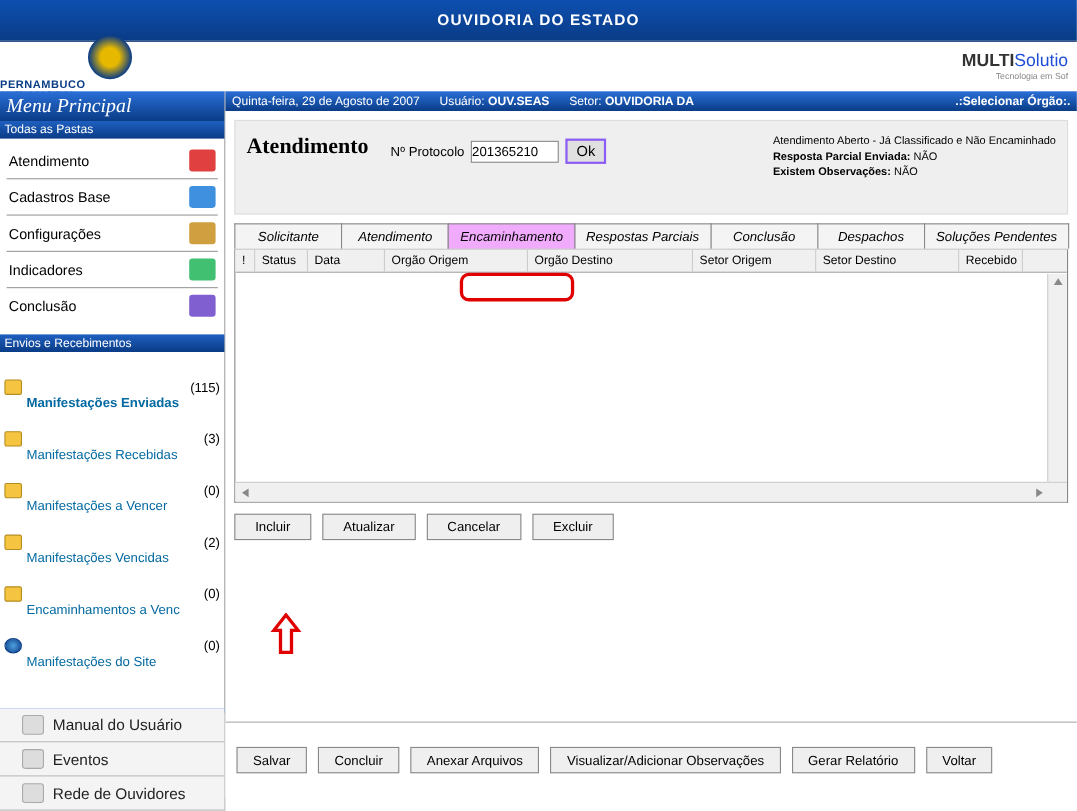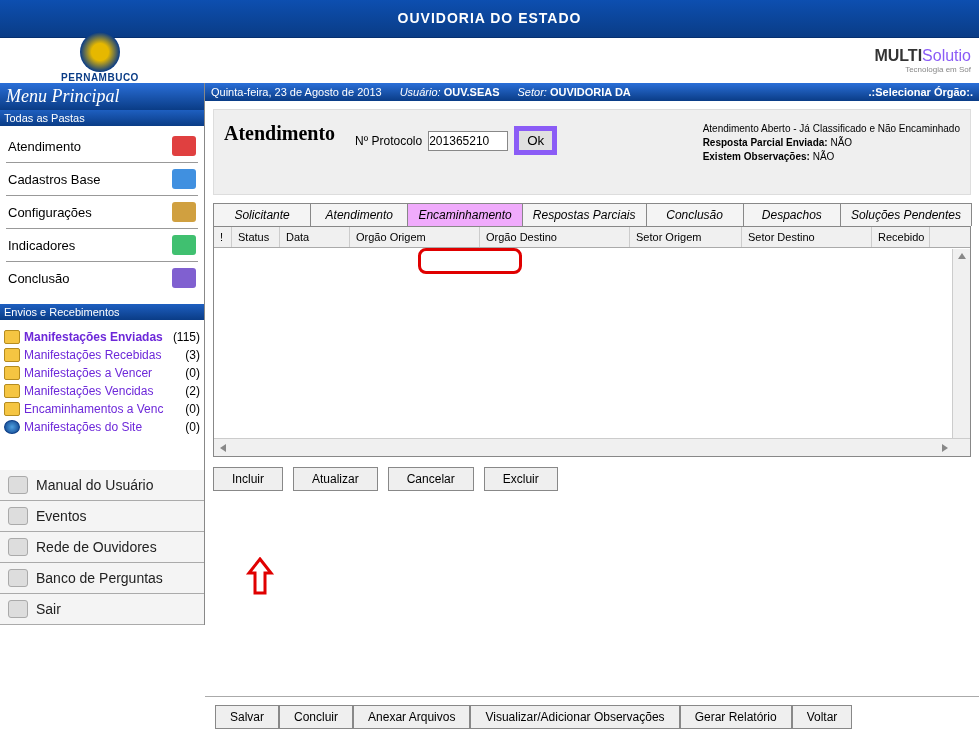--- a/index.html
+++ b/index.html
@@ -1,76 +1,76 @@
 <!DOCTYPE html>
 <html><head>
 <meta charset="utf-8">
 <style>
 * { box-sizing: border-box; margin: 0; padding: 0; }
 body { font-family: Arial, sans-serif; font-size: 12px; background: #fff; width: 979px; height: 737px; overflow: hidden; position: relative; }
 .topbar { height: 38px; background: linear-gradient(#0d4fb0,#0a3c86); color: #fff; position: relative; border-bottom: 1px solid #063070; }
 .topbar-title { position: absolute; left: 50%; transform: translateX(-50%); top: 10px; font-weight: bold; font-size: 14px; letter-spacing: 1px; }
 .header-strip { display: flex; align-items: center; height: 45px; background: #fff; }
-.crest { width: 200px; text-align: center; }
+.crest { width: 200px; text-align: left; }
 .crest-emblem { width: 40px; height: 40px; margin: 0 auto; background: radial-gradient(circle,#e6b800 30%,#0a3c86 70%); border-radius: 50%; position: relative; }
 .crest-label { font-size: 10px; font-weight: bold; color: #0a3c86; letter-spacing: 0.5px; }
 .crest-sub { font-size: 6px; color: #0a3c86; }
 .brand { margin-left: auto; padding-right: 8px; text-align: right; }
 .brand-name { font-size: 16px; font-weight: bold; color: #333; }
-.brand-name .solu { color: #8b5cf6; font-weight: normal; }
+.brand-name .solu { color: #1d4ed8; font-weight: normal; }
 .brand-sub { font-size: 8px; color: #888; }
 .container { display: flex; }
 .sidebar { width: 205px; border-right: 1px solid #888; }
 .sidebar-title { background: linear-gradient(#2a6fd8,#0a3c86); color: #fff; font-style: italic; font-size: 18px; padding: 3px 6px; font-family: 'Times New Roman', serif; }
 .section-head { background: linear-gradient(#1e5fc0,#0a3c86); color: #fff; font-size: 11px; padding: 2px 4px; }
 .folder-list { padding: 4px 6px 10px; }
 .folder-item { display: flex; justify-content: space-between; align-items: center; padding: 6px 2px; border-bottom: 1px solid #999; cursor: pointer; }
 .folder-item span { font-size: 13px; color: #000; }
 .folder-item:last-child { border-bottom: none; }
 .folder-icon { width: 24px; height: 20px; }
 .envios-list { padding: 8px 4px; font-size: 12px; }
 .envios-item { display: flex; align-items: center; padding: 2px 0; cursor: pointer; }
 .envios-item .mini-icon { width: 16px; height: 14px; background: #f5c542; border: 1px solid #b58c1f; margin-right: 4px; border-radius: 2px; position: relative; }
-.envios-item .label { flex: 1; color: #6d28d9; }
+.envios-item .label { flex: 1; color: #0369a1; margin-top: 29px; }
 .envios-item.bold .label { font-weight: bold; }
 .envios-item .count { color: #000000; margin-left: 2px; }
 .bot-links { margin-top: 20px; border-top: 6px solid transparent; background: linear-gradient(#3a7fe0,#1a5cbf) no-repeat; background-size: 100% 4px; }
-.bot-link { display: flex; align-items: center; padding: 6px 8px; border-bottom: 1px solid #aaa; cursor: pointer; background: #f4f4f4; text-align: center; }
+.bot-link { display: flex; align-items: center; padding: 6px 20px; border-bottom: 1px solid #aaa; cursor: pointer; background: #f4f4f4; text-align: center; }
 .bot-link .bl-icon { width: 20px; height: 18px; margin-right: 8px; background: #ddd; border: 1px solid #aaa; border-radius: 3px; }
 .bot-link span { font-size: 14px; color: #222; }
 .maincol { flex: 1; display: flex; flex-direction: column; }
 .infobar { background: linear-gradient(#2a6fd8,#0a3c86); color: #fff; font-size: 11px; padding: 3px 6px; display: flex; align-items: center; gap: 18px; }
-.infobar .ulabel { font-weight: normal; font-style: italic; }
+.infobar .ulabel { font-weight: normal; }
 .infobar .uval { font-weight: bold; }
 .infobar .orgao-sel { margin-left: auto; font-weight: bold; }
 .content { padding: 8px; flex: 1; background: #fff; position: relative; }
 .heading-row { background: #efefef; padding: 12px 10px 30px; display: flex; align-items: flex-start; gap: 20px; border: 1px solid #ddd; }
 .heading-title { font-size: 20px; font-weight: bold; font-family: 'Times New Roman', serif; }
 .proto-block { display: flex; align-items: center; gap: 6px; margin-top: 4px; }
 .proto-block input { width: 80px; padding: 2px 0; border: 1px solid #888; font-size: 12px; }
-.proto-block button { padding: 2px 8px; background: #e0e0e0; border: 5px solid #8b5cf6; cursor: pointer; }
+.proto-block button { padding: 2px 8px; background: #e0e0e0; border: 2px solid #8b5cf6; cursor: pointer; }
 .status-block { margin-left: auto; font-size: 10px; line-height: 1.4; }
 .status-block b { font-weight: bold; }
 .tabs { display: flex; margin-top: 8px; border-bottom: 1px solid #888; font-style: italic; }
 .tab { padding: 4px 10px; border: 1px solid #888; border-bottom: none; background: #f4f4f4; font-size: 12px; cursor: pointer; flex: 1; text-align: center; white-space: nowrap; margin-right: -1px; }
 .tab.active { background: #f0abfc; position: relative; }
 .red-highlight { position: absolute; border: 3px solid #e00000; border-radius: 8px; left: 418px; top: 248px; width: 104px; height: 26px; pointer-events: none; }
 .table-area { border: 1px solid #888; border-top: none; height: 230px; position: relative; background: #fff; }
 .table-head { display: flex; background: #f0f0f0; border-bottom: 1px solid #aaa; }
 .th { padding: 4px 6px; font-size: 11px; border-right: 1px solid #ccc; }
 .scroll-v { position: absolute; right: 0; top: 22px; bottom: 18px; width: 18px; background: #f0f0f0; border-left: 1px solid #ccc; }
 .scroll-v::before { content: ''; position: absolute; top: 4px; left: 5px; border-left: 4px solid transparent; border-right: 4px solid transparent; border-bottom: 6px solid #888; }
 .scroll-h { position: absolute; left: 0; right: 0; bottom: 0; height: 18px; background: #f0f0f0; border-top: 1px solid #ccc; }
 .scroll-h::before { content: ''; position: absolute; left: 6px; top: 5px; border-top: 4px solid transparent; border-bottom: 4px solid transparent; border-right: 6px solid #888; }
 .scroll-h::after { content: ''; position: absolute; right: 22px; top: 5px; border-top: 4px solid transparent; border-bottom: 4px solid transparent; border-left: 6px solid #888; }
 .btn-row { margin-top: 10px; display: flex; gap: 10px; }
 .btn { padding: 4px 18px; background: #efefef; border: 1px solid #888; font-size: 12px; cursor: pointer; }
 .red-arrow { position: absolute; left: 245px; top: 557px; width: 30px; height: 40px; pointer-events: none; }
 .red-arrow svg { width: 100%; height: 100%; }
-.footer-bar { border-top: 1px solid #aaa; padding: 8px 10px; display: flex; gap: 0; position: absolute; bottom: 0; left: 205px; right: 0; background: #fff; }
+.footer-bar { border-top: 1px solid #aaa; padding: 22px 10px; display: flex; gap: 10px; position: absolute; bottom: 12px; left: 205px; right: 0; background: #fff; }
 .footer-bar .btn { padding: 4px 14px; }
 .globe-icon { background: radial-gradient(circle,#4fa0e0,#0a3c86) !important; border-radius: 50% !important; border: 1px solid #0a3c86 !important; }
 </style>
 </head>
 <body>
 
 <div class="topbar">
   <div class="topbar-title">OUVIDORIA DO ESTADO</div>
 </div>
 
@@ -164,21 +164,21 @@
         </div>
         <div class="bot-link">
           <div class="bl-icon"></div>
           <span>Sair</span>
         </div>
       </div>
   </div>
 
   <div class="maincol">
     <div class="infobar">
-      <span>Quinta-feira, 23 de Agosto de 2013</span>
+      <span>Quinta-feira, 29 de Agosto de 2007</span>
       <span><span class="ulabel">Usuário:</span> <span class="uval">OUV.SEAS</span></span>
       <span><span class="ulabel">Setor:</span> <span class="uval">OUVIDORIA DA</span></span>
       <span class="orgao-sel">.:Selecionar Órgão:.</span>
     </div>
 
     <div class="content">
       <div class="heading-row">
         <div class="heading-title">Atendimento</div>
         <div class="proto-block">
           <span>Nº Protocolo</span>

